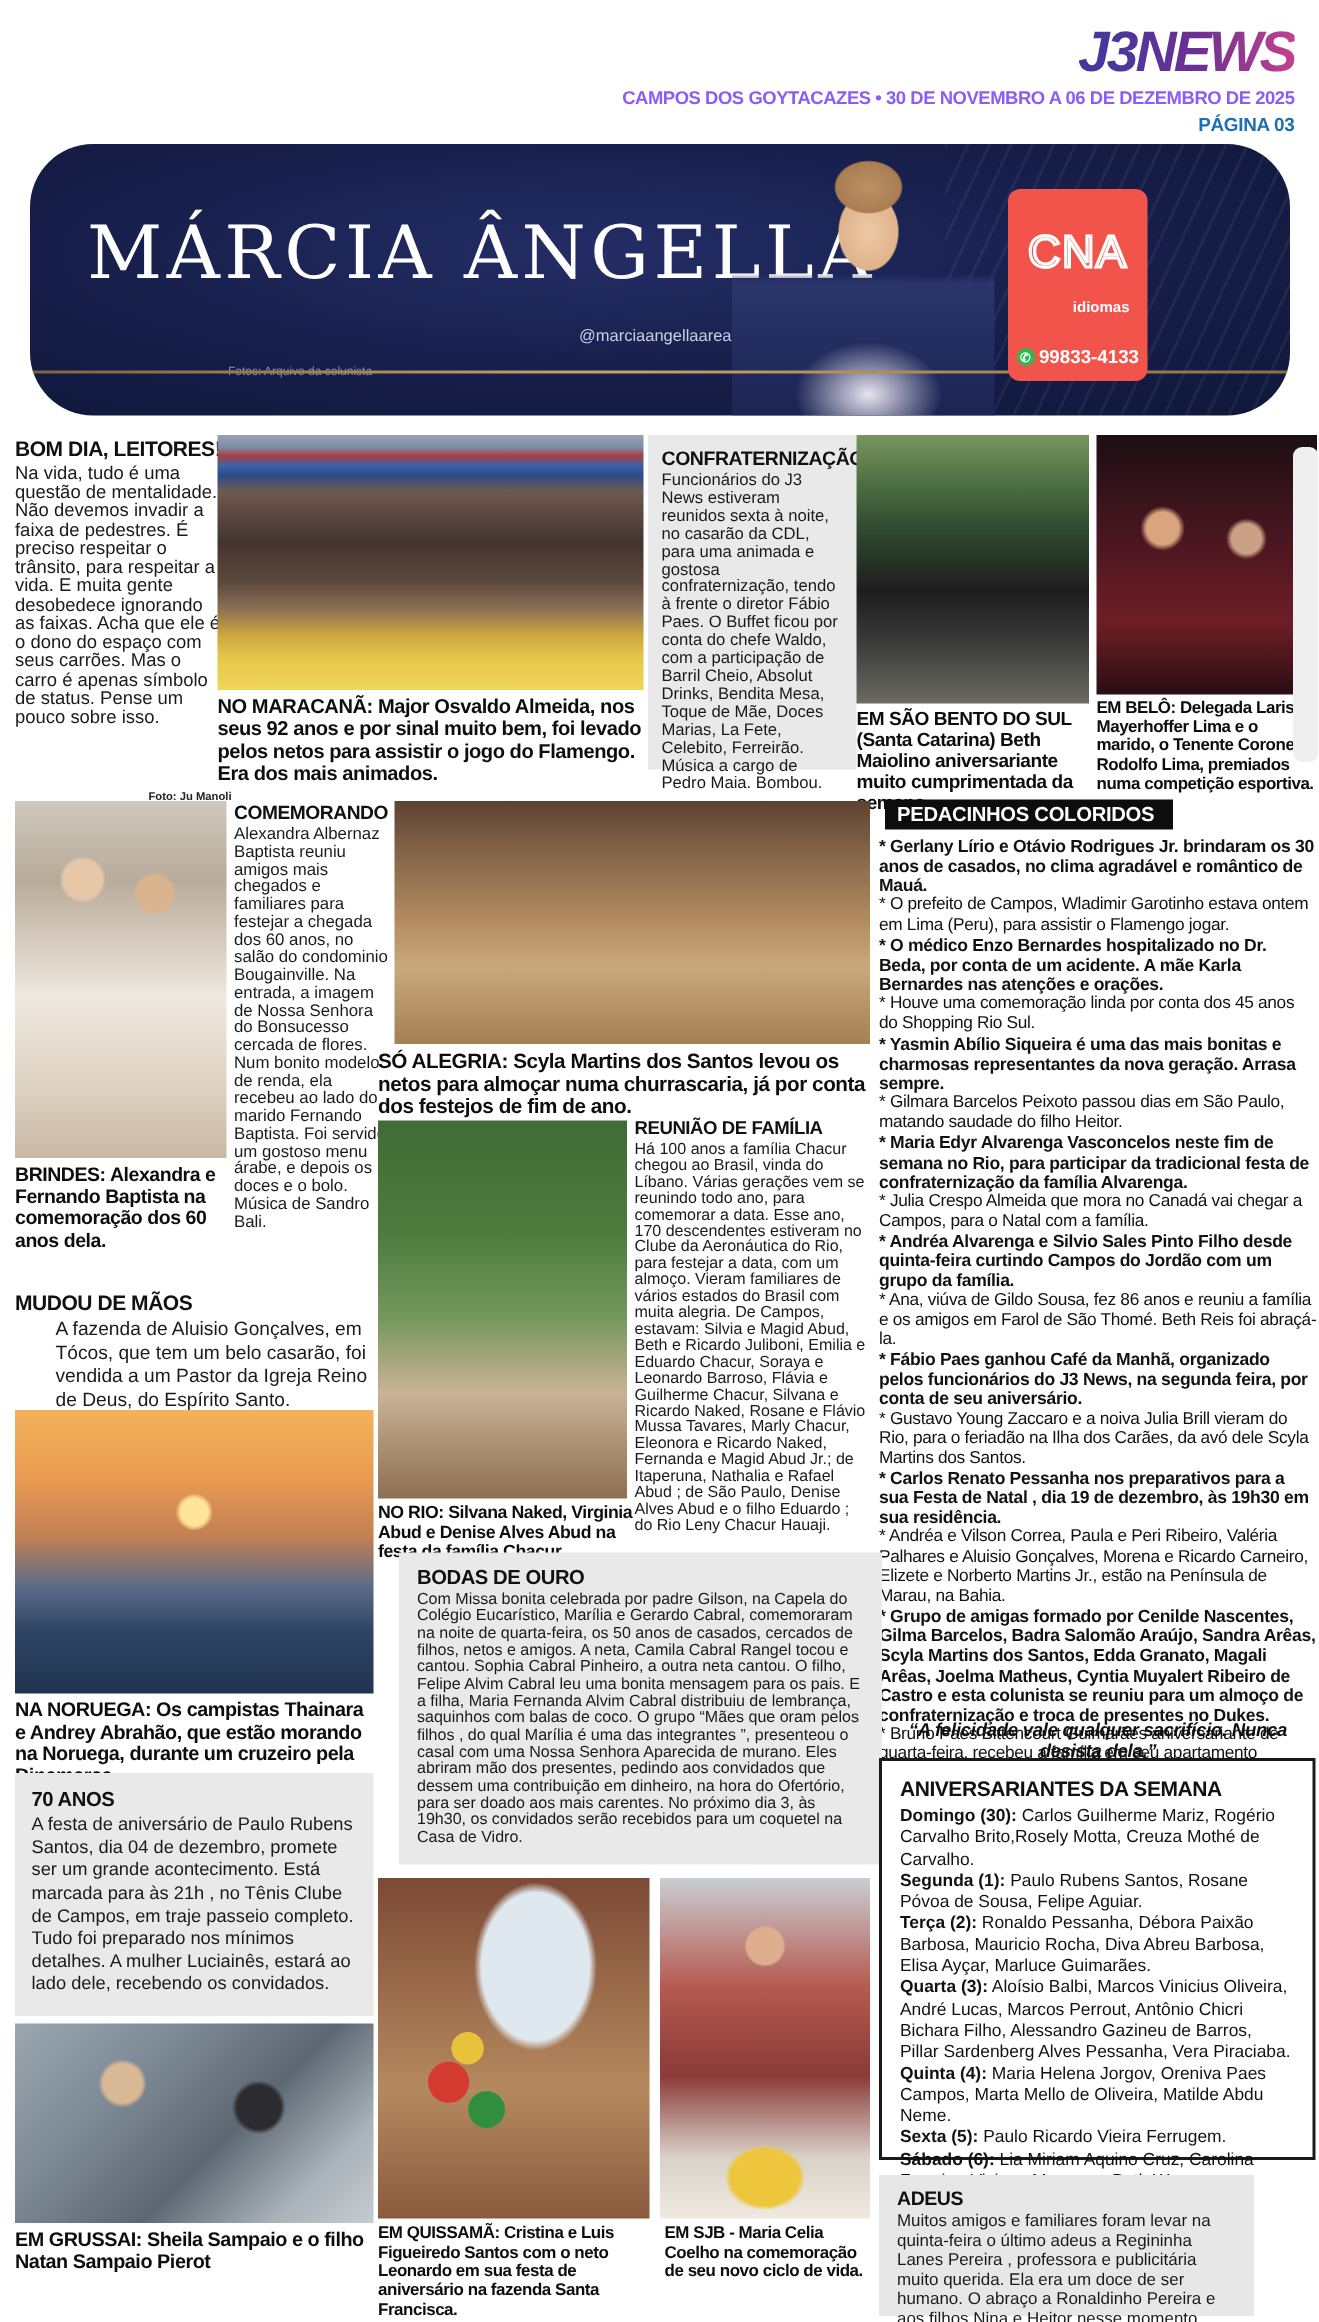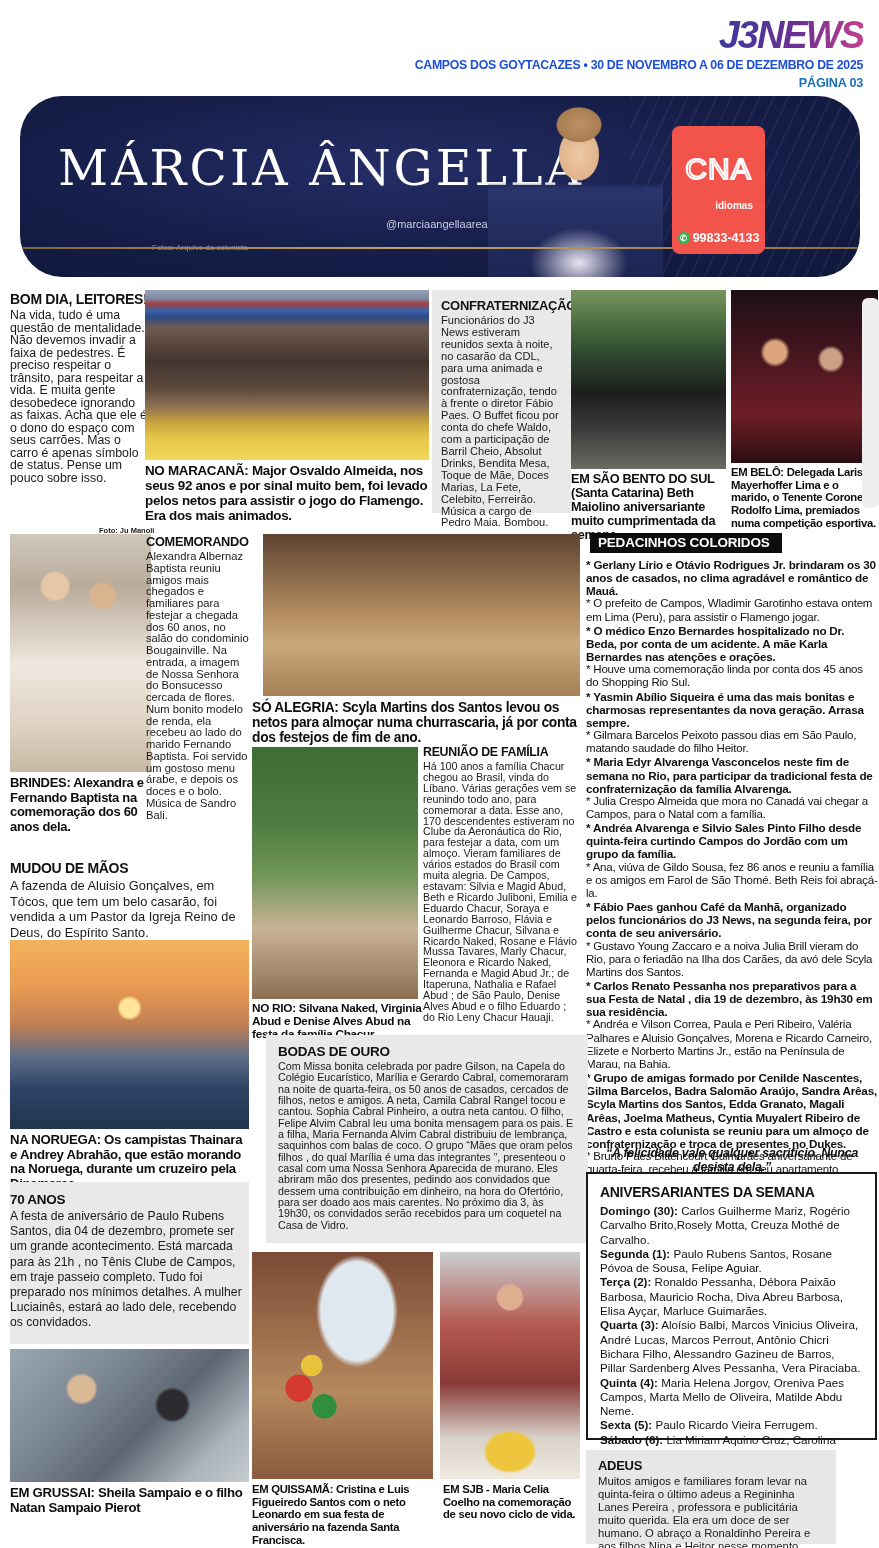--- a/index.html
+++ b/index.html
@@ -4,21 +4,21 @@
 <style>
   html,body{margin:0;padding:0;background:#fff;}
   .page{position:relative;width:879px;height:1548px;background:#fff;overflow:hidden;
         font-family:"Liberation Sans",sans-serif;color:#111;}
   .abs{position:absolute;}
 
   
   .logo{top:16px;right:16px;font-size:38px;font-weight:800;font-style:italic;letter-spacing:-2px;
         background:linear-gradient(90deg,#3b3a9e 0%,#6c2f92 55%,#c2428e 100%);
         -webkit-background-clip:text;background-clip:text;color:transparent;line-height:1;}
-  .dateline{top:58px;right:16px;font-size:12.3px;font-weight:700;letter-spacing:-0.3px;color:#1d4ed8;margin-left:48px;}
+  .dateline{top:58px;right:16px;font-size:12.3px;font-weight:700;letter-spacing:-0.3px;color:#8b5cf6;margin-left:48px;}
   .pagenum{top:76px;right:16px;font-size:12.6px;font-weight:800;color:#1b6fb5;letter-spacing:-0.2px;}
 
   
   .banner{left:20px;top:96px;width:840px;height:181px;border-radius:42px;overflow:hidden;
           background:radial-gradient(ellipse at 45% 40%,#242d66 0%,#161e49 55%,#10173a 100%);}
   .b-stripes{position:absolute;right:0;top:0;width:230px;height:100%;
              background:repeating-linear-gradient(115deg,rgba(255,255,255,0.05) 0 2px,transparent 2px 13px);}
   .b-title{position:absolute;left:38px;top:44px;font-family:"DejaVu Serif","Liberation Serif",serif;
            font-size:49px;color:#fff;letter-spacing:3px;white-space:nowrap;}
   .b-handle{position:absolute;left:366px;top:122px;font-size:11px;color:#c9cde4;}
@@ -43,21 +43,21 @@
   .h{font-weight:800;font-size:13.8px;letter-spacing:-0.3px;margin:0 0 2px 0;}
   .bd{margin:0;color:#1a1a1a;}
   .cap{font-weight:700;letter-spacing:-0.3px;color:#0d0d0d;}
   .gbox{background:#e9e9e9;box-sizing:border-box;}
   .ph{background-color:#ccc;}
 
   
   .t-bomdia{font-size:12.3px;line-height:12.5px;}
   .t-confra{font-size:11.1px;line-height:11.9px;}
   .t-comem{font-size:11.2px;line-height:11.75px;}
-  .t-mudou{font-size:12.8px;line-height:15.5px;}
+  .t-mudou{font-size:12.8px;line-height:15.5px;margin-left:27px;}
   .t-reuniao{font-size:10.7px;line-height:10.9px;}
   .t-bodas{font-size:10.7px;line-height:11.35px;}
   .t-70{font-size:12.2px;line-height:15.2px;}
   .t-adeus{font-size:11.3px;line-height:13px;}
 
   .pz{font-size:11.5px;line-height:13.15px;margin:0;letter-spacing:-0.2px;}
   .pz.b{font-weight:800;font-size:11.7px;}
   .pz-head{display:inline-block;background:#0d0d0d;color:#fff;padding:2px 12px 3px 8px;
            font-size:13.5px;font-weight:800;letter-spacing:-0.2px;margin:0 0 5px 4px;}
   .an{font-size:11.6px;line-height:14.3px;margin:0;}
@@ -132,21 +132,21 @@
   <div class="abs ph ph-sbs" style="left:571px;top:290px;width:155px;height:179px;"></div>
   <div class="abs cap" style="left:571px;top:473px;width:158px;font-size:12.7px;line-height:1.1;">EM SÃO BENTO DO SUL (Santa Catarina) Beth Maiolino aniversariante muito cumprimentada da semana.</div>
 
   <div class="abs ph ph-belo" style="left:731px;top:290px;width:147px;height:173px;"></div>
   <div class="abs cap" style="left:731px;top:466px;width:148px;font-size:11.3px;line-height:1.12;">EM BELÔ: Delegada Larissa Mayerhoffer Lima e o marido, o Tenente Coronel Rodolfo Lima, premiados numa competição esportiva.</div>
   <div class="abs strip" style="left:862px;top:298px;width:17px;height:210px;"></div>
 
   <div class="abs ph ph-brin" style="left:10px;top:534px;width:141px;height:238px;"></div>
   <div class="abs cap" style="left:10px;top:776px;width:143px;font-size:13px;line-height:1.12;">BRINDES: Alexandra e Fernando Baptista na comemoração dos 60 anos dela.</div>
 
-  <div class="abs" style="left:146px;top:534px;width:104px;">
+  <div class="abs" style="left:156px;top:534px;width:104px;">
     <p class="h" style="font-size:12.8px;">COMEMORANDO</p>
     <p class="bd t-comem">Alexandra Albernaz Baptista  reuniu amigos mais chegados e familiares para festejar a chegada dos 60 anos, no salão do condominio Bougainville. Na entrada, a imagem de Nossa Senhora do Bonsucesso cercada de flores. Num bonito modelo de renda, ela recebeu  ao lado do marido Fernando Baptista. Foi servido um gostoso menu árabe, e depois os doces e o bolo. Música de Sandro Bali.</p>
   </div>
 
   <div class="abs ph ph-soal" style="left:263px;top:534px;width:317px;height:162px;"></div>
   <div class="abs cap" style="left:252px;top:700px;width:330px;font-size:13.8px;line-height:1.1;">SÓ ALEGRIA: Scyla Martins dos Santos levou os netos para almoçar numa churrascaria, já por conta dos festejos de fim de ano.</div>
 
   <div class="abs" style="left:586px;top:533px;width:292px;">
     <div class="pz-head">PEDACINHOS COLORIDOS</div>
     <p class="pz b">* Gerlany Lírio e  Otávio Rodrigues Jr. brindaram os 30 anos de casados, no clima agradável e romântico de Mauá.</p>
@@ -199,21 +199,21 @@
     <p class="an"><b>Quinta (4):</b> <span>Maria Helena Jorgov, Oreniva Paes Campos, Marta Mello de Oliveira, Matilde Abdu Neme.</span></p>
     <p class="an"><b>Sexta (5):</b> <span>Paulo Ricardo Vieira Ferrugem.</span></p>
     <p class="an"><b>Sábado (6):</b> <span>Lia Miriam Aquino Cruz, Carolina Ferreira, Viviane Menezes, Beth Wagner.</span></p>
   </div>
 
   <div class="abs gbox" style="left:586px;top:1450px;width:250px;height:94px;padding:8px 12px;background:#e7e7e7;">
     <p class="h" style="font-size:13px;">ADEUS</p>
     <p class="bd t-adeus">Muitos amigos e familiares foram levar na quinta-feira o último adeus a Regininha Lanes Pereira , professora e publicitária muito querida. Ela era um doce de ser humano. O abraço a Ronaldinho Pereira e aos filhos Nina e Heitor nesse momento dolorido.</p>
   </div>
 
-  <div class="abs gbox" style="left:10px;top:1182px;width:239px;height:162px;padding:10px 0;">
+  <div class="abs gbox" style="left:10px;top:1182px;width:239px;height:162px;padding:10px 11px;">
     <p class="h" style="font-size:13.5px;">70 ANOS</p>
     <p class="bd t-70">A festa de aniversário de Paulo Rubens Santos, dia 04 de dezembro, promete ser um grande acontecimento. Está marcada para às 21h , no Tênis Clube de Campos, em traje passeio completo. Tudo foi preparado nos mínimos detalhes. A mulher Luciainês, estará ao lado dele, recebendo os convidados.</p>
   </div>
 
   <div class="abs ph ph-gru" style="left:10px;top:1349px;width:239px;height:133px;"></div>
   <div class="abs cap" style="left:10px;top:1486px;width:242px;font-size:13.2px;line-height:1.12;">EM  GRUSSAI: Sheila Sampaio e o filho Natan Sampaio Pierot</div>
 
   <div class="abs ph ph-qui" style="left:252px;top:1252px;width:181px;height:227px;"></div>
   <div class="abs cap" style="left:252px;top:1483px;width:183px;font-size:11.3px;line-height:1.12;">EM QUISSAMÃ: Cristina e Luis Figueiredo Santos com o neto Leonardo em sua festa de aniversário na fazenda Santa Francisca.</div>
 

